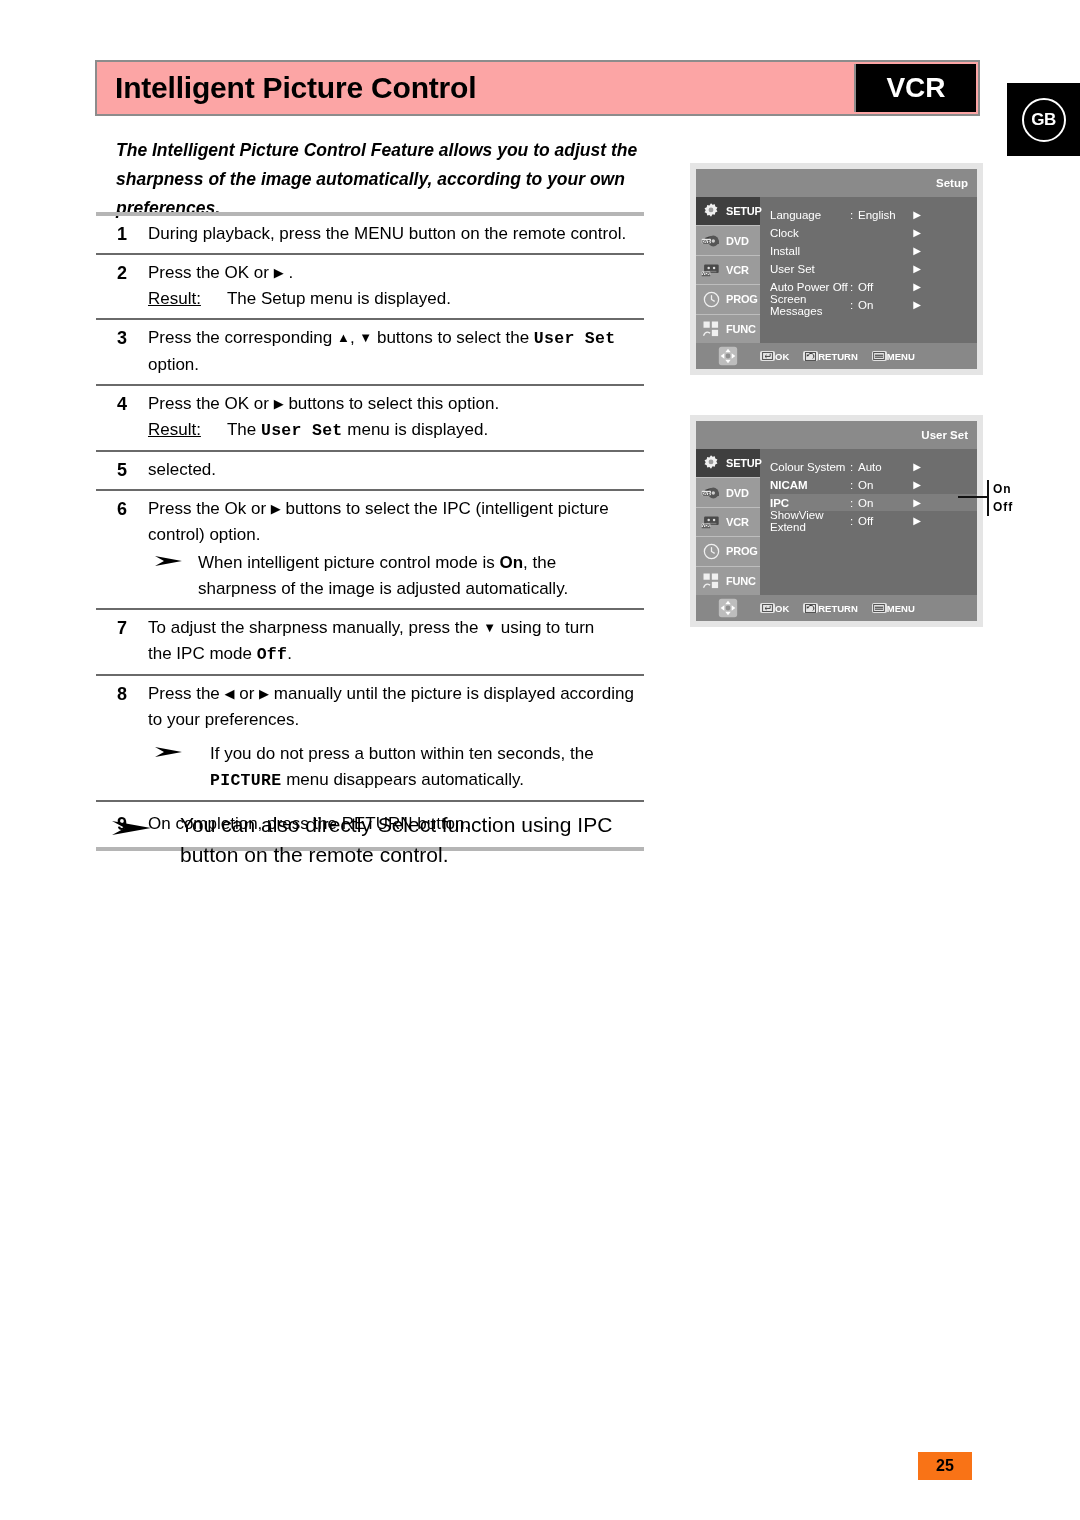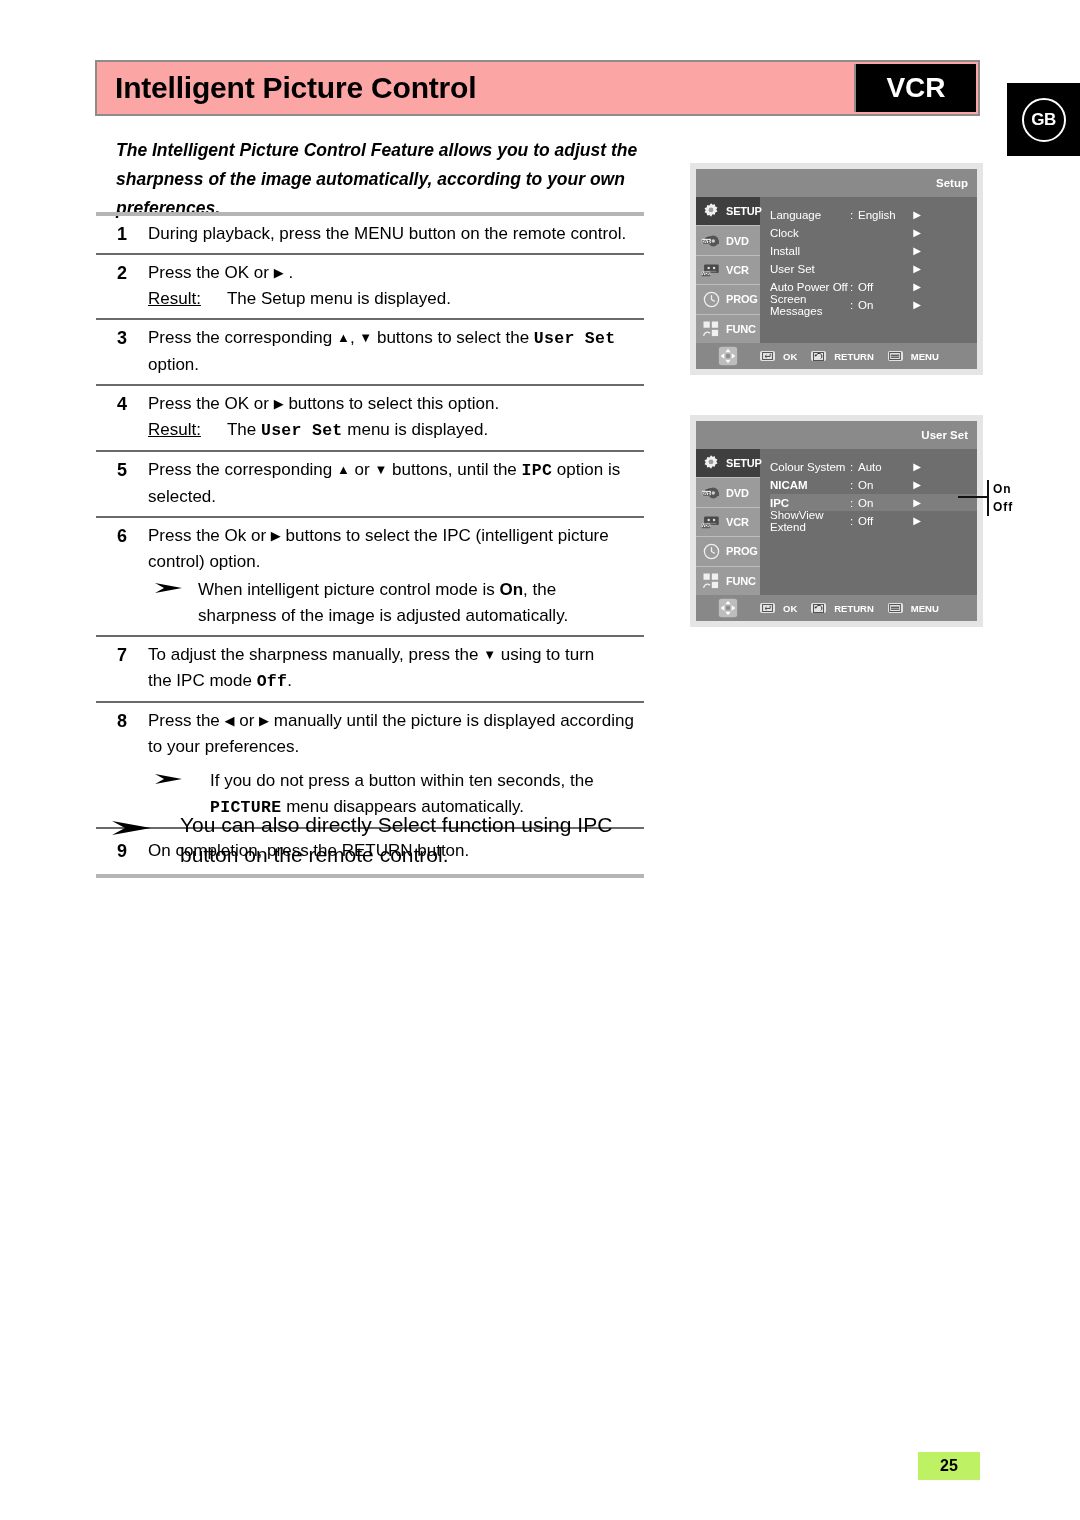--- a/index.html
+++ b/index.html
@@ -301,21 +301,21 @@
     background: #888888;
     display: flex;
     align-items: center;
     padding-left: 34px;
     box-sizing: border-box;
     gap: 14px;
   }
   .bb-item {
     display: flex;
     align-items: center;
-    gap: 8px;
+    gap: 0;
     color: #ffffff;
     font-size: 9.5px;
     font-weight: bold;
   }
   .bb-chip {
     width: 15px;
     height: 10px;
     background: #e3e3e3;
     border-radius: 2px;
     display: flex;
@@ -368,23 +368,23 @@
     color: #000;
   }
   #ipc-callout .lbl.on  { top: 5px; }
   #ipc-callout .lbl.off { top: 23px; }
 
   
   #page-number {
     position: absolute;
     left: 918px;
     top: 1452px;
-    width: 62px;
+    width: 54px;
     height: 28px;
-    background: #bef264;
+    background: #f97316;
     display: flex;
     align-items: center;
     justify-content: center;
     font-size: 16px;
     font-weight: bold;
   }
 </style>
 </head>
 <body>
 
@@ -435,21 +435,20 @@
     <div class="step-body">
       <span class="step-line"><span>Press the OK or </span><span class="gl">▶</span><span> buttons to select this option.</span></span>
       <span class="step-line"><span class="result-label">Result:</span><span class="result-gap"></span><span>The </span><span class="mono">User Set</span><span> menu is displayed.</span></span>
     </div>
   </div>
   <div class="rule-thin"></div>
 
   <div class="step">
     <div class="step-num">5</div>
     <div class="step-body">
-      <span class="step-line"><span>Press the corresponding </span><span class="gl">▲</span><span> or </span><span class="gl">▼</span><span> buttons, until the </span><span class="mono">IPC</span><span> option is</span></span>
       <span class="step-line">selected.</span>
     </div>
   </div>
   <div class="rule-thin"></div>
 
   <div class="step">
     <div class="step-num">6</div>
     <div class="step-body">
       <span class="step-line"><span>Press the Ok or </span><span class="gl">▶</span><span> buttons to select the IPC (intelligent picture</span></span>
       <span class="step-line">control) option.</span>

